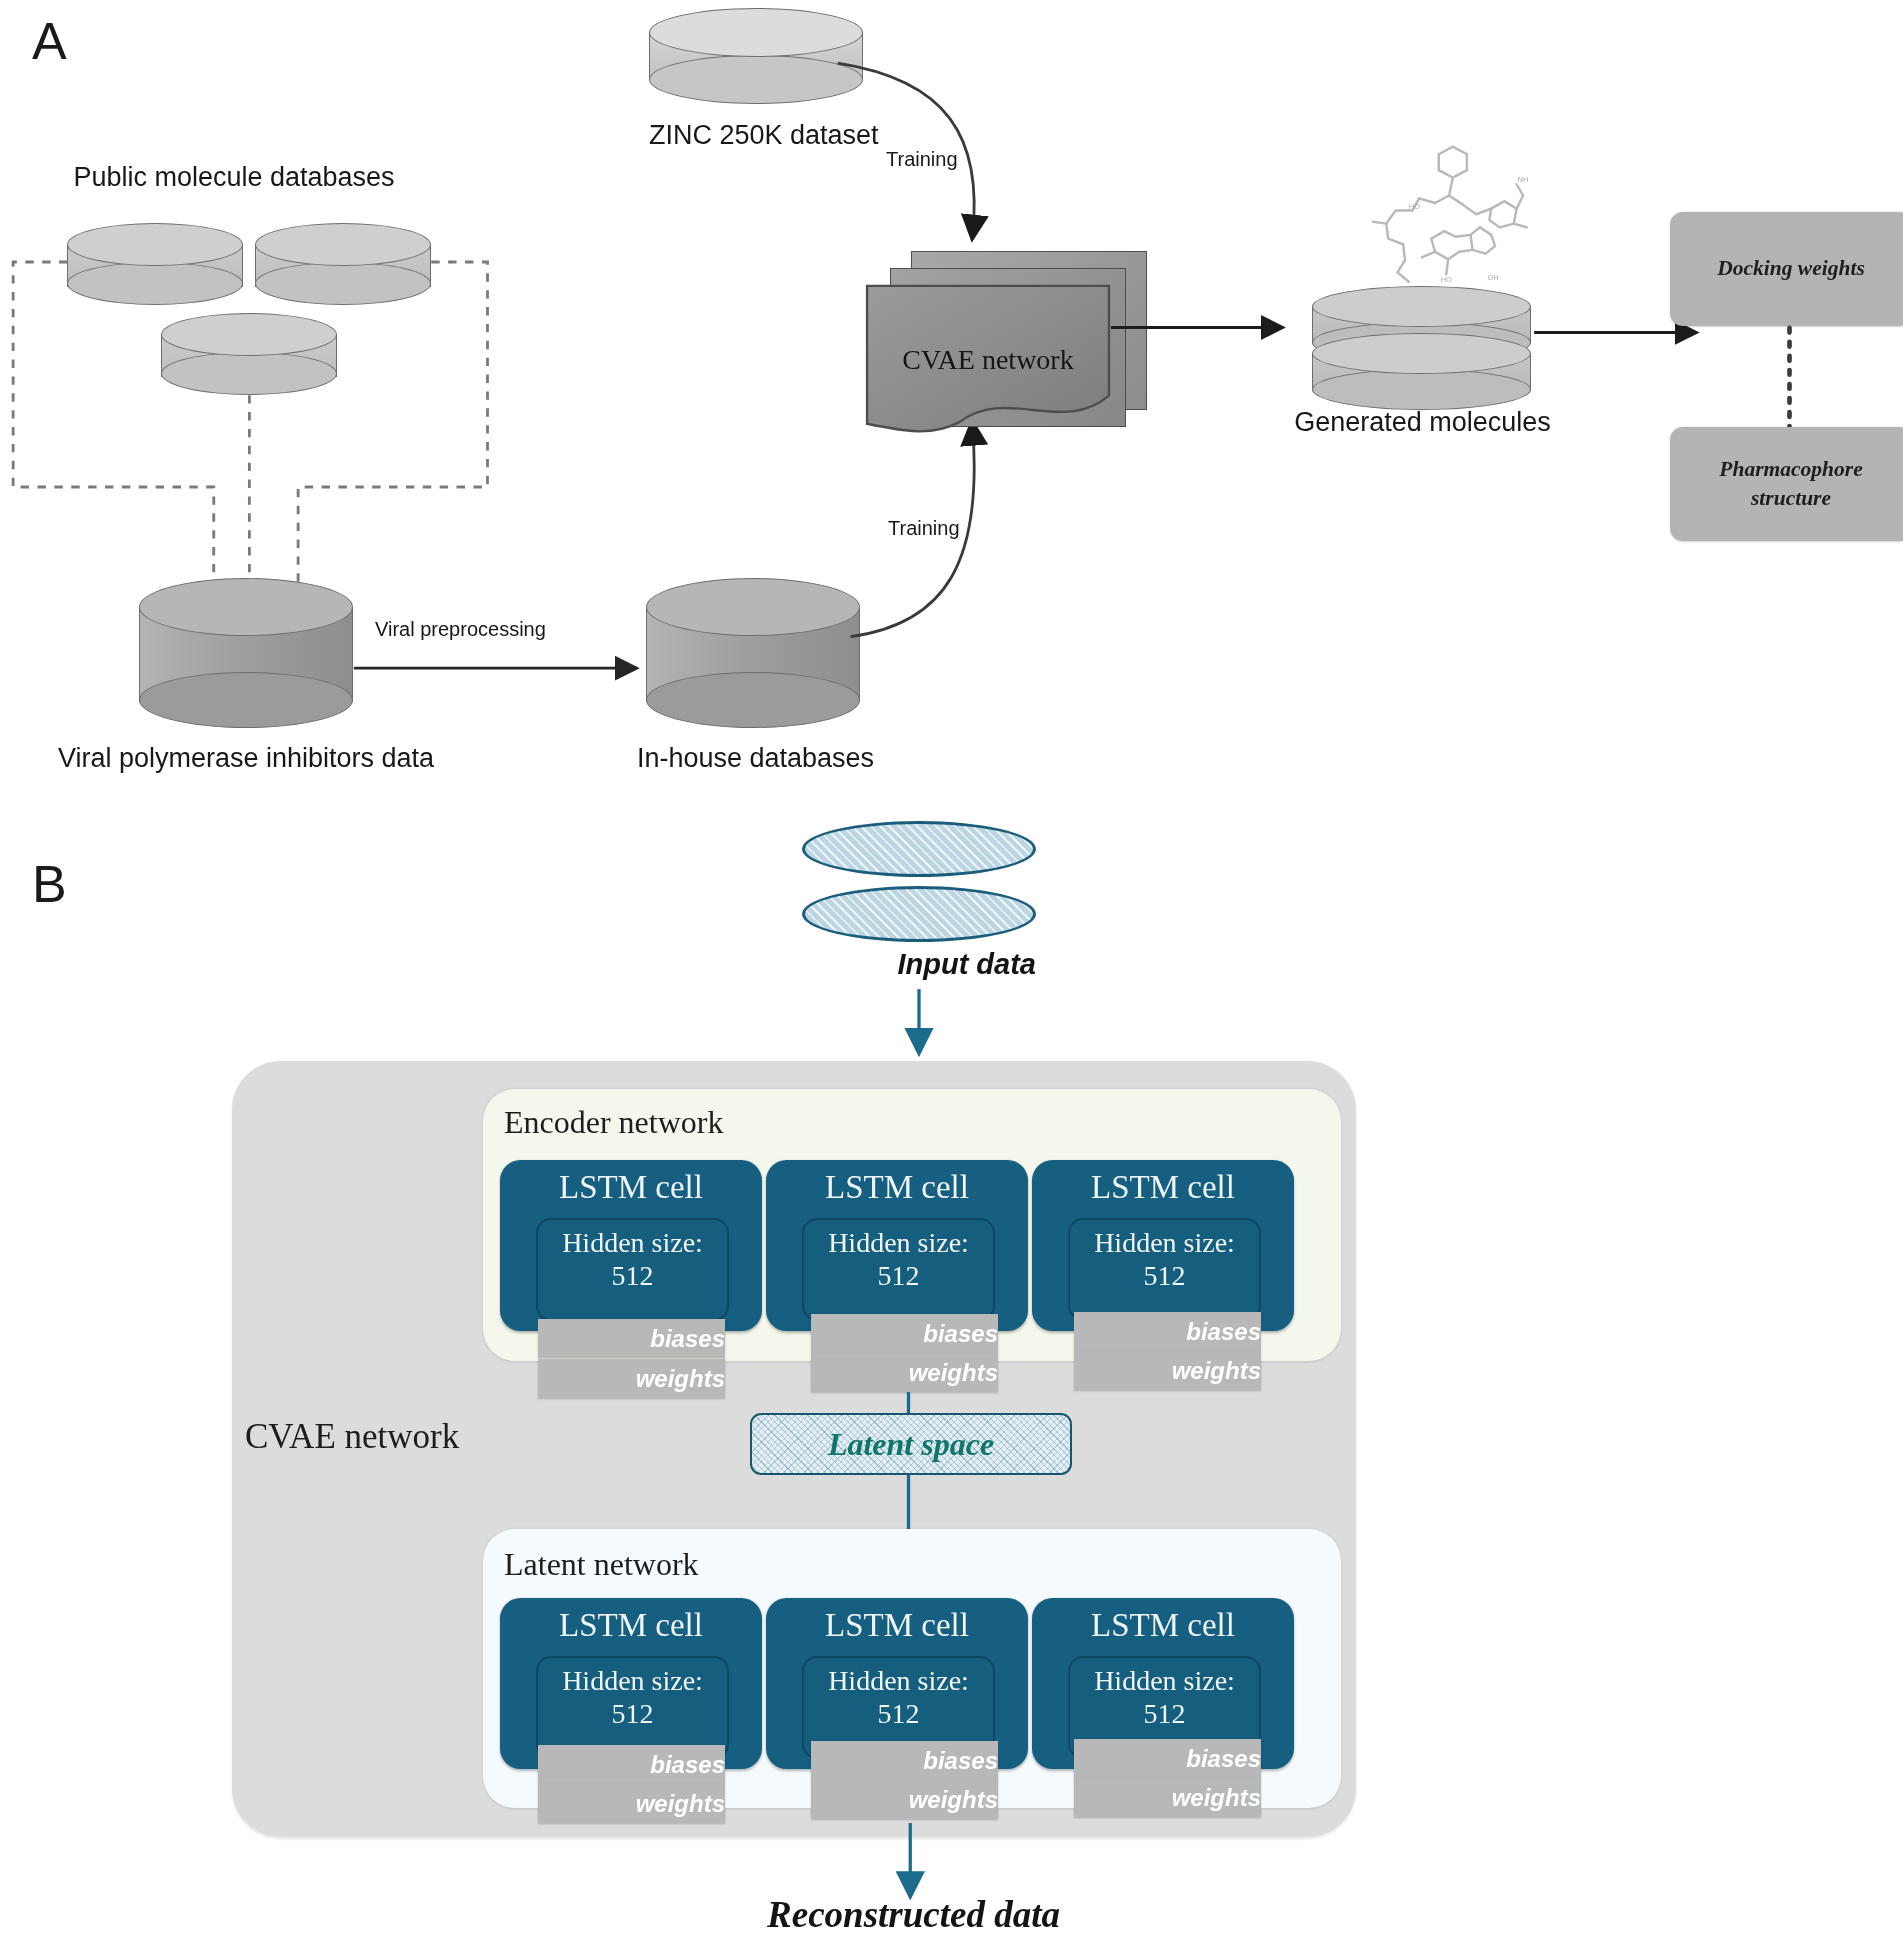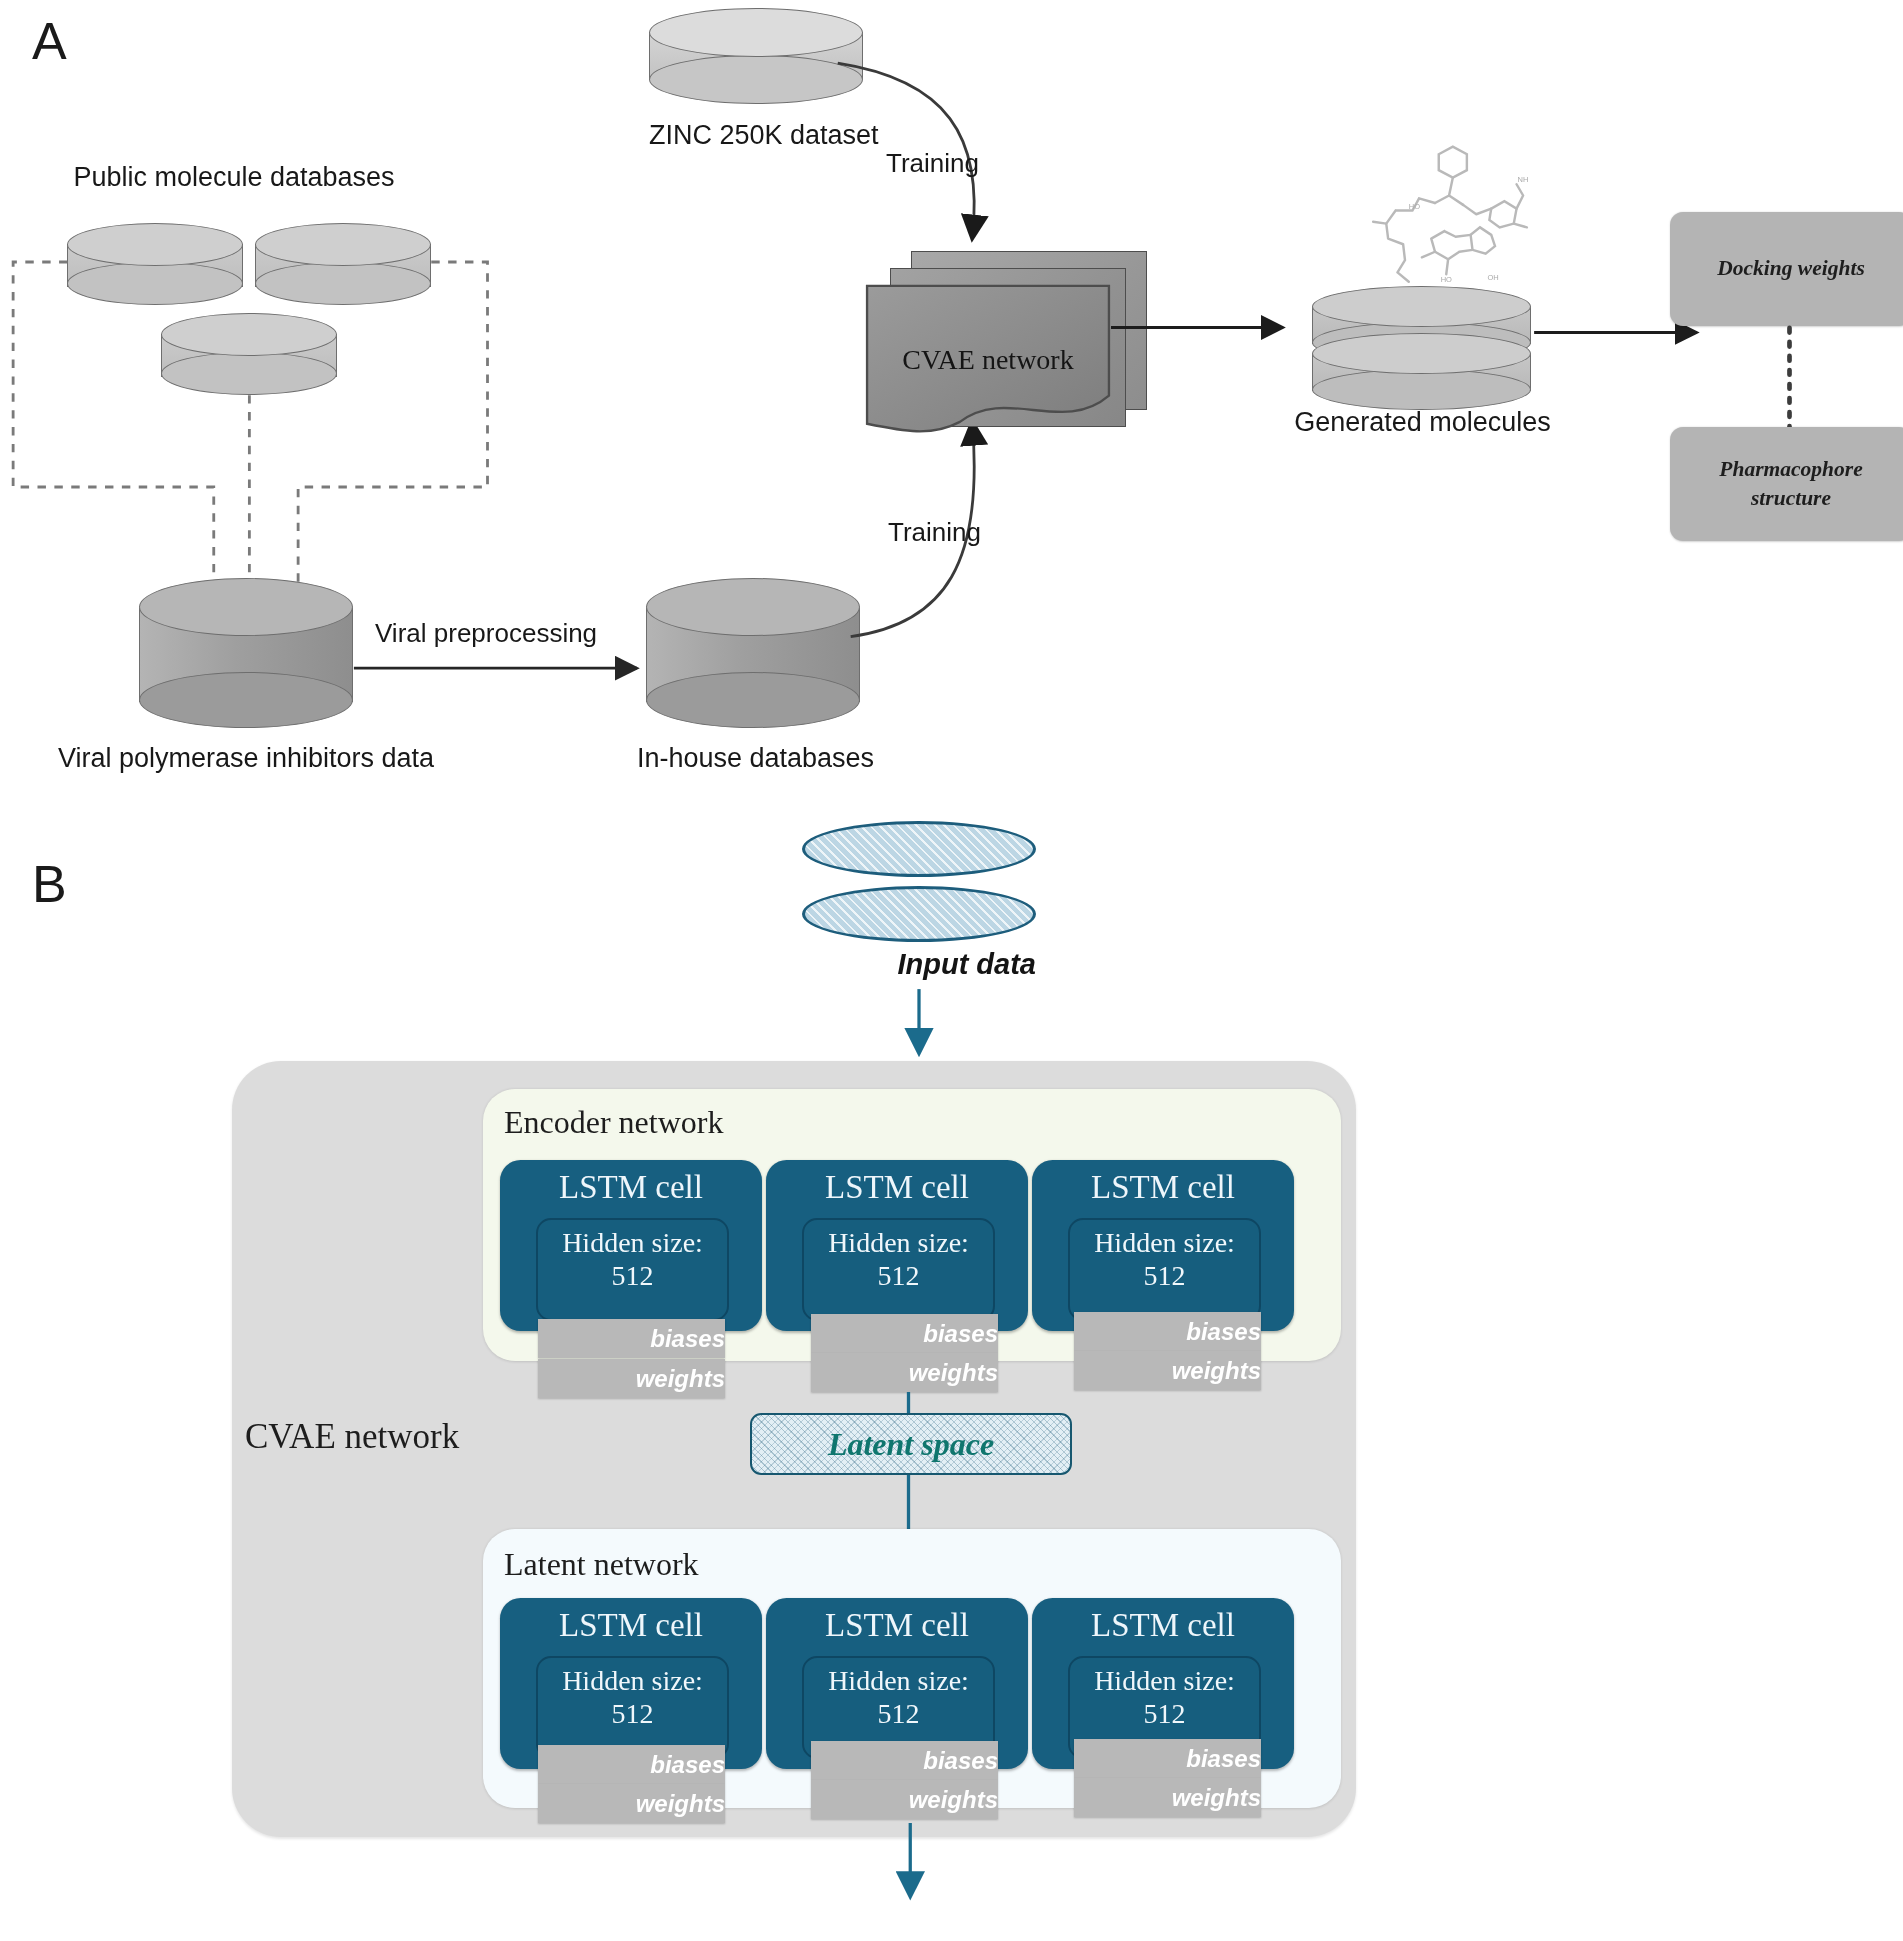--- a/index.html
+++ b/index.html
@@ -31,21 +31,21 @@
   
   .a-label {
     font-family: "Liberation Sans", sans-serif;
     font-size: 27px;
     color: #181818;
     white-space: nowrap;
     text-align: center;
   }
   .a-label-small {
     font-family: "Liberation Sans", sans-serif;
-    font-size: 26px;
+    font-size: 20px;
     color: #181818;
     white-space: nowrap;
   }
 
   
   .cyl { position: absolute; }
   .cyl .body {
     position: absolute;
     left: 0; right: 0;
     border-left: 1.9px solid #6e6e6e;
@@ -511,15 +511,16 @@
 
   <svg class="abs" style="left:899px; top:1823px; width:22.5px; height:86px;" viewBox="0 0 24 92">
     <defs>
       <marker id="ah-blue2" markerWidth="9" markerHeight="9" refX="7" refY="4.5" orient="auto">
         <path d="M0,0 L9,4.5 L0,9 z" fill="#1b6b8c"></path>
       </marker>
     </defs>
     <line x1="12" y1="0" x2="12" y2="76" stroke="#1b6b8c" stroke-width="3.5" marker-end="url(#ah-blue2)"></line>
   </svg>
 
+  <div class="b-serif-italic-label" style="left:731px; top:1893px; width:365px; text-align:center;">Reconstructed data</div>
 
 </div>
 
 
 </body></html>

